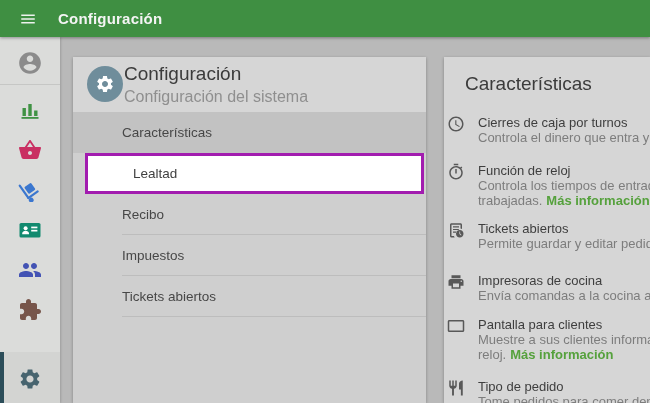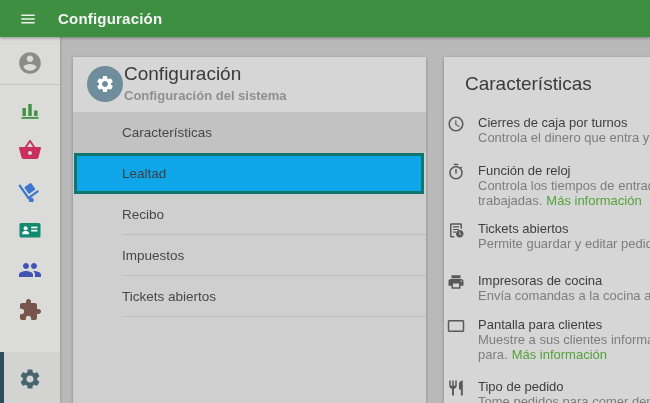--- a/index.html
+++ b/index.html
@@ -22,38 +22,38 @@
   .sb-divider{position:absolute;left:0;top:47px;width:60px;height:1px;background:#c6c7c5;}
   .sb-active{position:absolute;left:0;top:315px;width:60px;height:51px;background:#d3d4d2;}
   .sb-active-bar{position:absolute;left:0;top:0;width:4px;height:51px;background:#2c4d59;}
   
   .settings{position:absolute;left:73px;top:57px;width:353px;height:346px;background:#cfcfcf;
     box-shadow:0 1px 3px rgba(0,0,0,.3);z-index:20;}
   .settings-header{position:relative;height:55px;background:#d6d6d6;}
   .badge{position:absolute;left:14px;top:9px;width:36px;height:36px;border-radius:50%;
     background:#6f8d9b;display:flex;align-items:center;justify-content:center;}
   .settings-title{position:absolute;left:51px;top:6px;font-size:19px;color:#3b3b3b;}
-  .settings-subtitle{position:absolute;left:51px;top:31px;font-size:13px;color:#8f8f8f;font-weight:bold;}
+  .settings-subtitle{position:absolute;left:51px;top:31px;font-size:16px;color:#8f8f8f;}
   .menu{position:absolute;left:0;top:55px;width:353px;}
   .menu-row{position:relative;height:41px;display:flex;align-items:center;
     padding-left:49px;box-sizing:border-box;font-size:13.5px;color:#474747;cursor:pointer;}
   .menu-row.divided:after{content:"";position:absolute;left:49px;right:0;bottom:0;height:1px;background:#bdbdbd;}
   .menu-row.selected{background:#c2c2c2;}
-  .menu-row.loyalty{background:#0ea5e9;border:3px solid #0f766e;margin-left:1px;margin-right:2px;
+  .menu-row.loyalty{background:#ffffff;border:3px solid #a21caf;margin-left:12px;margin-right:2px;
     padding-left:45px;color:#3f3f3f;}
   
   .features{position:absolute;left:444px;top:57px;width:206px;height:346px;background:#d6d6d6;
     box-shadow:0 1px 3px rgba(0,0,0,.3);overflow:hidden;z-index:20;}
   .features-title{position:absolute;left:21px;top:16px;font-size:19px;color:#3b3b3b;white-space:nowrap;}
   .feat{position:absolute;left:0;width:400px;cursor:pointer;}
   .ficon{position:absolute;left:3px;top:0;width:18px;height:18px;color:#585858;}
   .ftxt{margin-left:34px;}
   .ftitle{font-size:13px;line-height:15px;color:#3e3e3e;white-space:nowrap;}
   .fdesc{font-size:13px;line-height:15px;color:#7d7d7d;white-space:nowrap;}
-  .mi{color:#55a13c;margin-left:4px;text-decoration:none;cursor:pointer;}
+  .mi{color:#55a13c;margin-left:4px;text-decoration:none;cursor:pointer;font-weight:bold;}
   svg{display:block;}
 </style>
 </head>
 <body>
 
 <header class="topbar">
   <span class="hamburger">
     <svg viewBox="0 0 24 24" width="18" height="18" fill="#eef2ee">
         <path d="M3 18h18v-2H3v2zm0-5h18v-2H3v2zm0-7v2h18V6H3z"></path>
       </svg>
@@ -195,21 +195,21 @@
 
   <div class="feat" style="top:260px">
     <span class="ficon">
       <svg viewBox="0 0 24 24" width="18" height="18" fill="#585858">
           <path d="M21 4H3c-1.1 0-2 .9-2 2v12c0 1.1.9 2 2 2h18c1.1 0 2-.9 2-2V6c0-1.1-.9-2-2-2zm0 14H3V6h18v12z"></path>
         </svg>
     </span>
     <div class="ftxt">
       <div class="ftitle">Pantalla para clientes</div>
       <div class="fdesc">Muestre a sus clientes información sobre</div>
-      <div class="fdesc"><span>para.</span><a class="mi">Más información</a></div>
+      <div class="fdesc"><span>reloj.</span><a class="mi">Más información</a></div>
     </div>
   </div>
 
   <div class="feat" style="top:322px">
     <span class="ficon">
       <svg viewBox="0 0 24 24" width="18" height="18" fill="#585858">
           <path d="M11 9H9V2H7v7H5V2H3v7c0 2.12 1.66 3.84 3.75 3.97V22h2.5v-9.03C11.34 12.84 13 11.12 13 9V2h-2v7zm5-3v8h2.5v8H21V2c-2.76 0-5 2.24-5 4z"></path>
         </svg>
     </span>
     <div class="ftxt">

